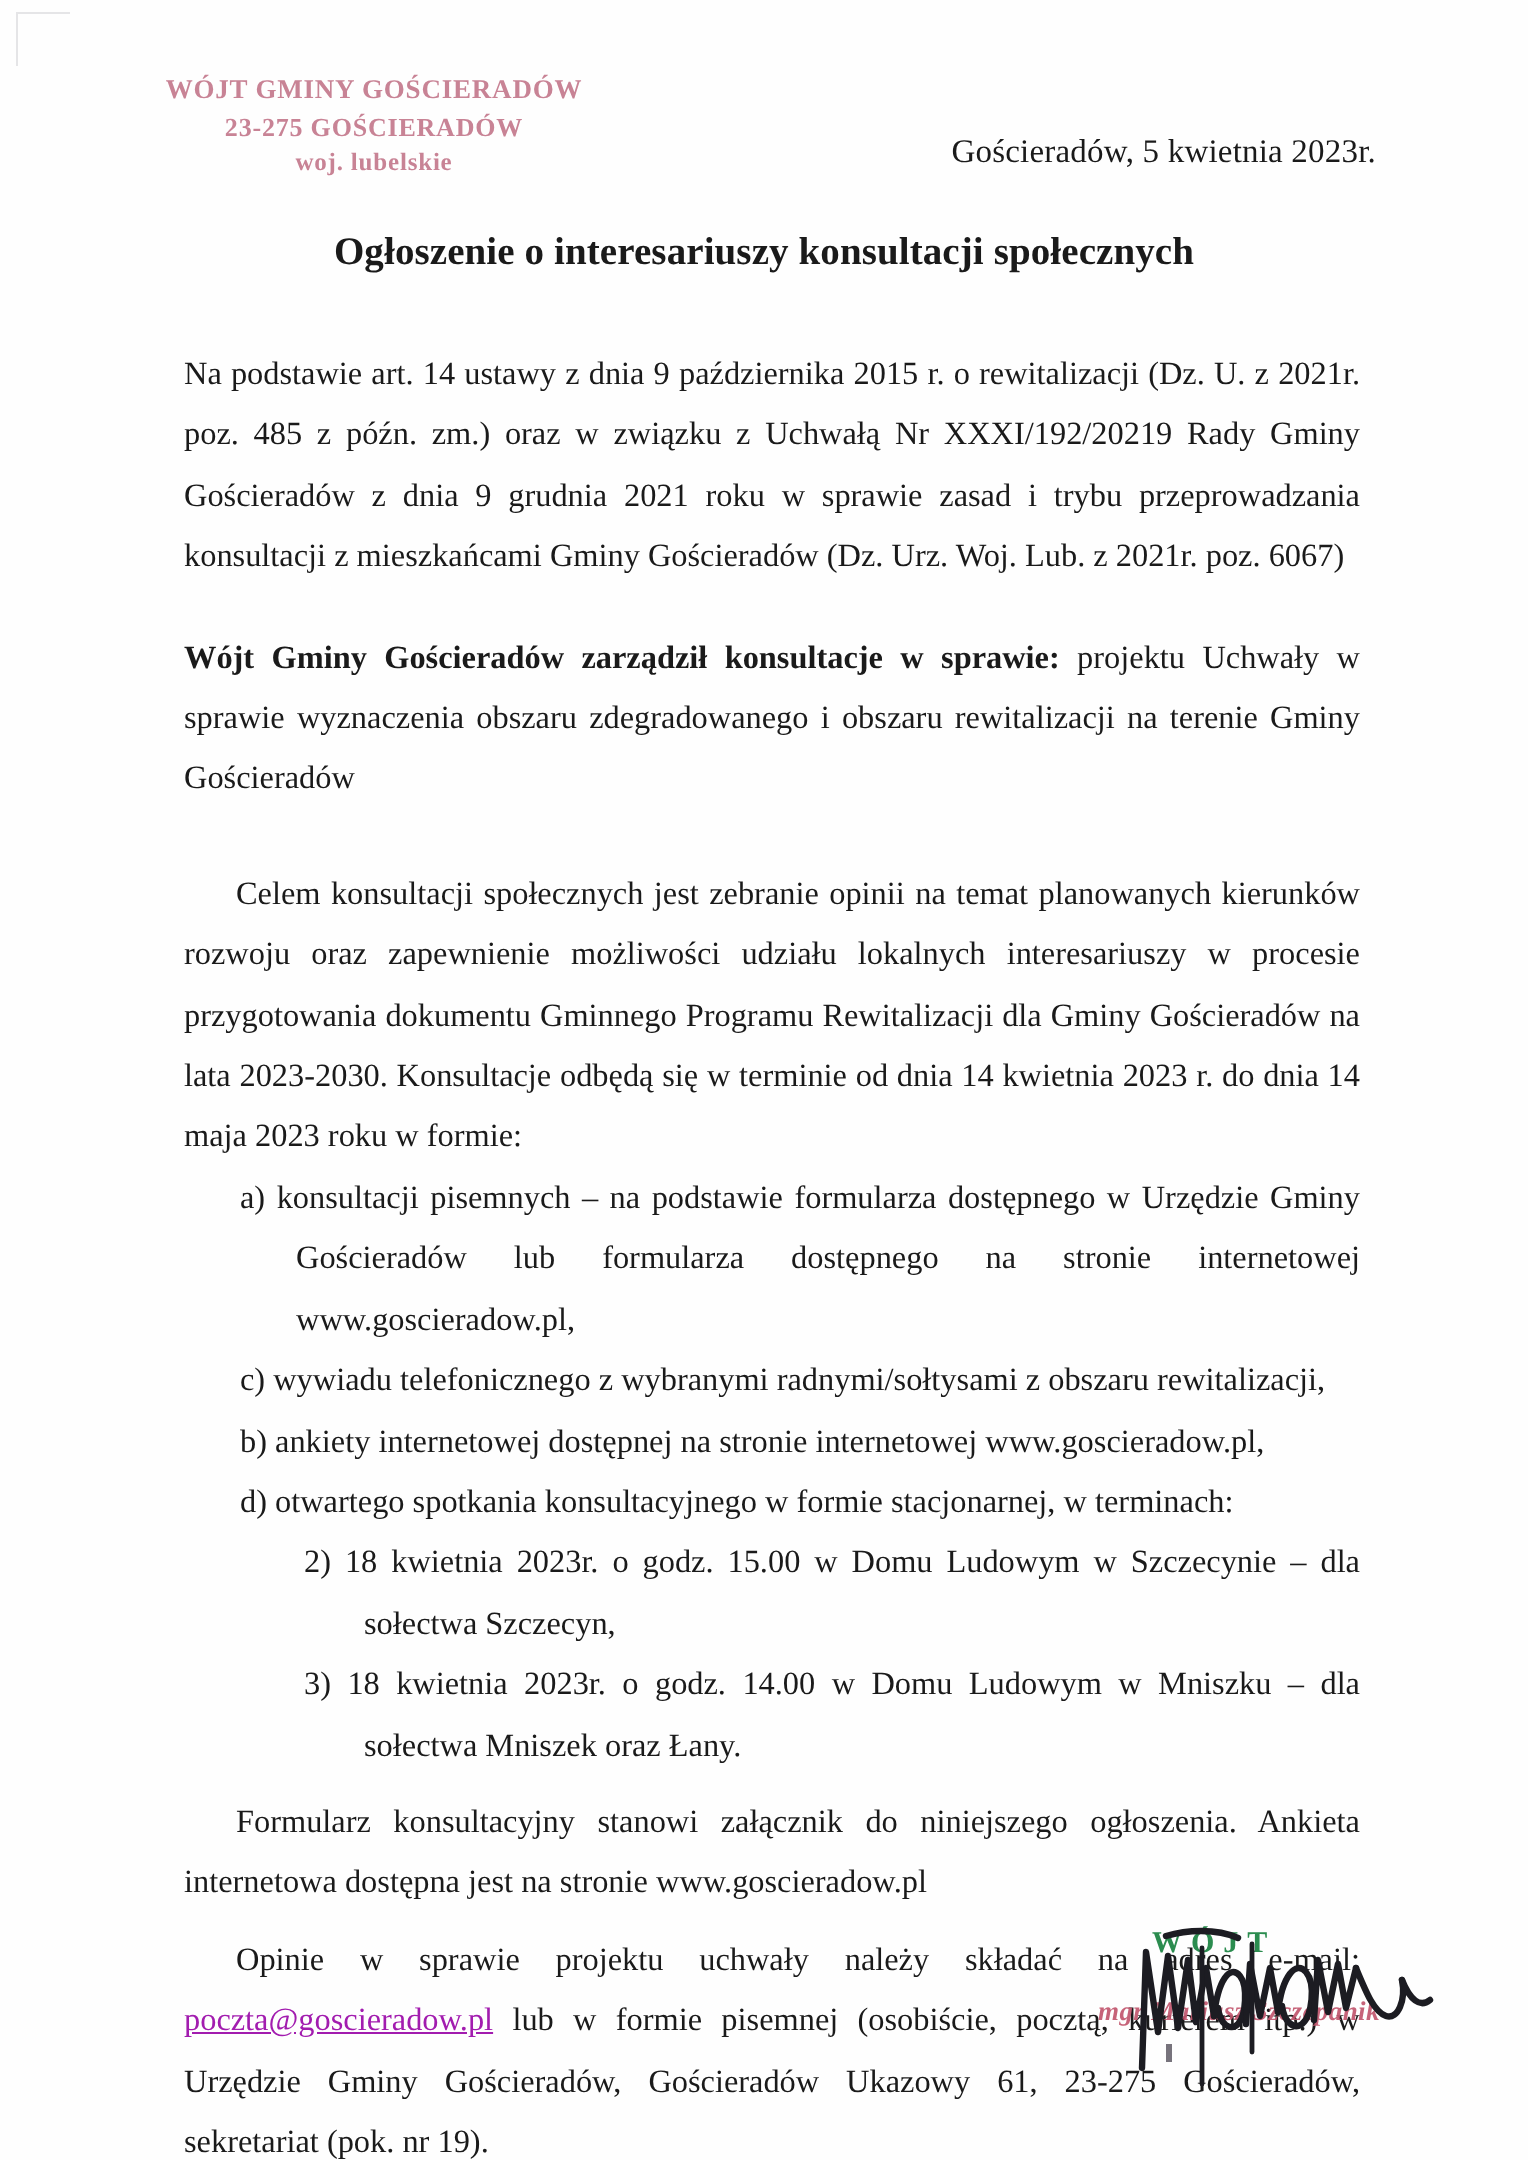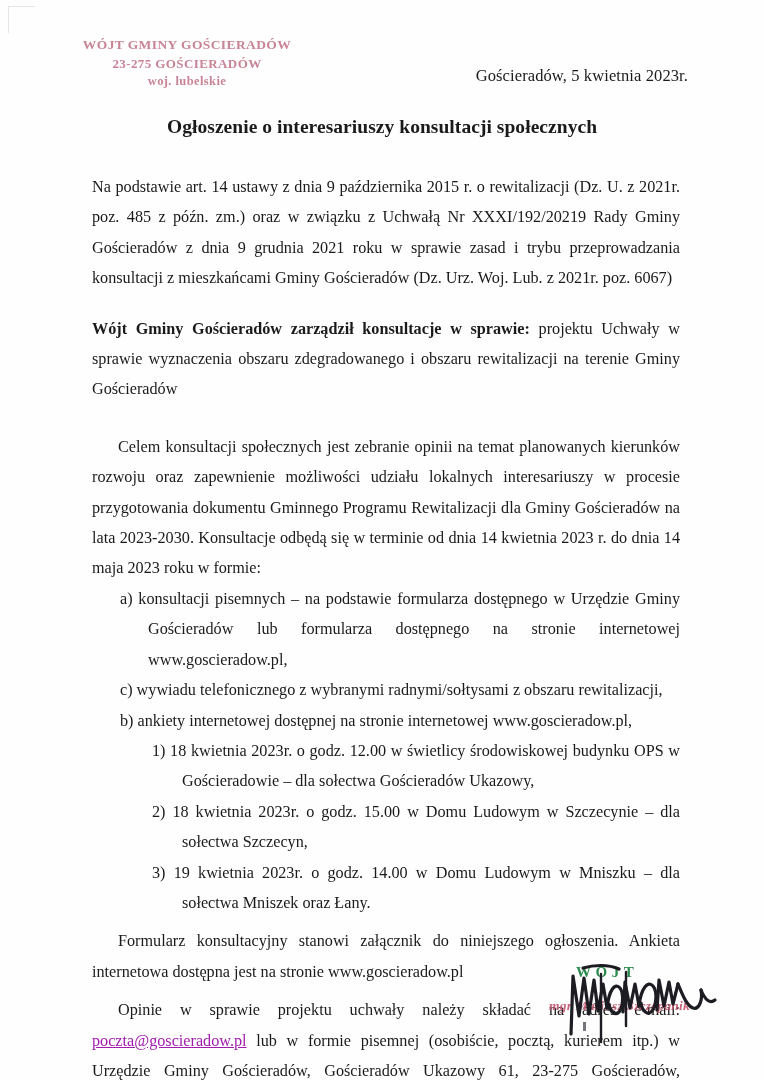--- a/index.html
+++ b/index.html
@@ -200,26 +200,26 @@
     <p class="para"><span class="lead-bold">Wójt Gminy Gościeradów zarządził konsultacje w sprawie:</span><span> projektu Uchwały w sprawie wyznaczenia obszaru zdegradowanego i obszaru rewitalizacji na terenie Gminy Gościeradów</span></p>
 
     <div class="gap-lg"></div>
 
     <p class="para indent">Celem konsultacji społecznych jest zebranie opinii na temat planowanych kierunków rozwoju oraz zapewnienie możliwości udziału lokalnych interesariuszy w procesie przygotowania dokumentu Gminnego Programu Rewitalizacji dla Gminy Gościeradów na lata 2023-2030. Konsultacje odbędą się w terminie od dnia 14 kwietnia 2023 r. do dnia 14 maja 2023 roku w formie:</p>
 
     <ul class="alpha-list">
       <li>a) konsultacji pisemnych – na podstawie formularza dostępnego w Urzędzie Gminy Gościeradów lub formularza dostępnego na stronie internetowej www.goscieradow.pl,</li>
       <li class="oneline">c) wywiadu telefonicznego z wybranymi radnymi/sołtysami z obszaru rewitalizacji,</li>
       <li class="oneline">b) ankiety internetowej dostępnej na stronie internetowej www.goscieradow.pl,</li>
+      <li class="oneline">d) otwartego spotkania konsultacyjnego w formie stacjonarnej, w terminach:</li>
     </ul>
 
     <ul class="num-list">
-      <li>1)  18 kwietnia 2023r. o godz. 12.00 w świetlicy środowiskowej budynku OPS w Gościeradowie – dla sołectwa Gościeradów Ukazowy,</li>
       <li>2)  18 kwietnia 2023r. o godz. 15.00 w Domu Ludowym w Szczecynie – dla sołectwa Szczecyn,</li>
-      <li>3)  19 kwietnia 2023r. o godz. 14.00 w Domu Ludowym w Mniszku – dla sołectwa Mniszek oraz Łany.</li>
+      <li>3)  18 kwietnia 2023r. o godz. 14.00 w Domu Ludowym w Mniszku – dla sołectwa Mniszek oraz Łany.</li>
     </ul>
 
     <div class="gap-sm"></div>
 
     <p class="para indent">Formularz konsultacyjny stanowi załącznik do niniejszego ogłoszenia. Ankieta internetowa dostępna jest na stronie www.goscieradow.pl</p>
 
     <div class="gap-sm"></div>
 
     <p class="para indent"><span>Opinie w sprawie projektu uchwały należy składać na adres e-mail: </span><a class="mail-link" href="#">poczta@goscieradow.pl</a><span> lub w formie pisemnej (osobiście, pocztą, kurierem itp.) w Urzędzie Gminy Gościeradów, Gościeradów Ukazowy 61, 23-275 Gościeradów, sekretariat (pok. nr 19).</span></p>
 

